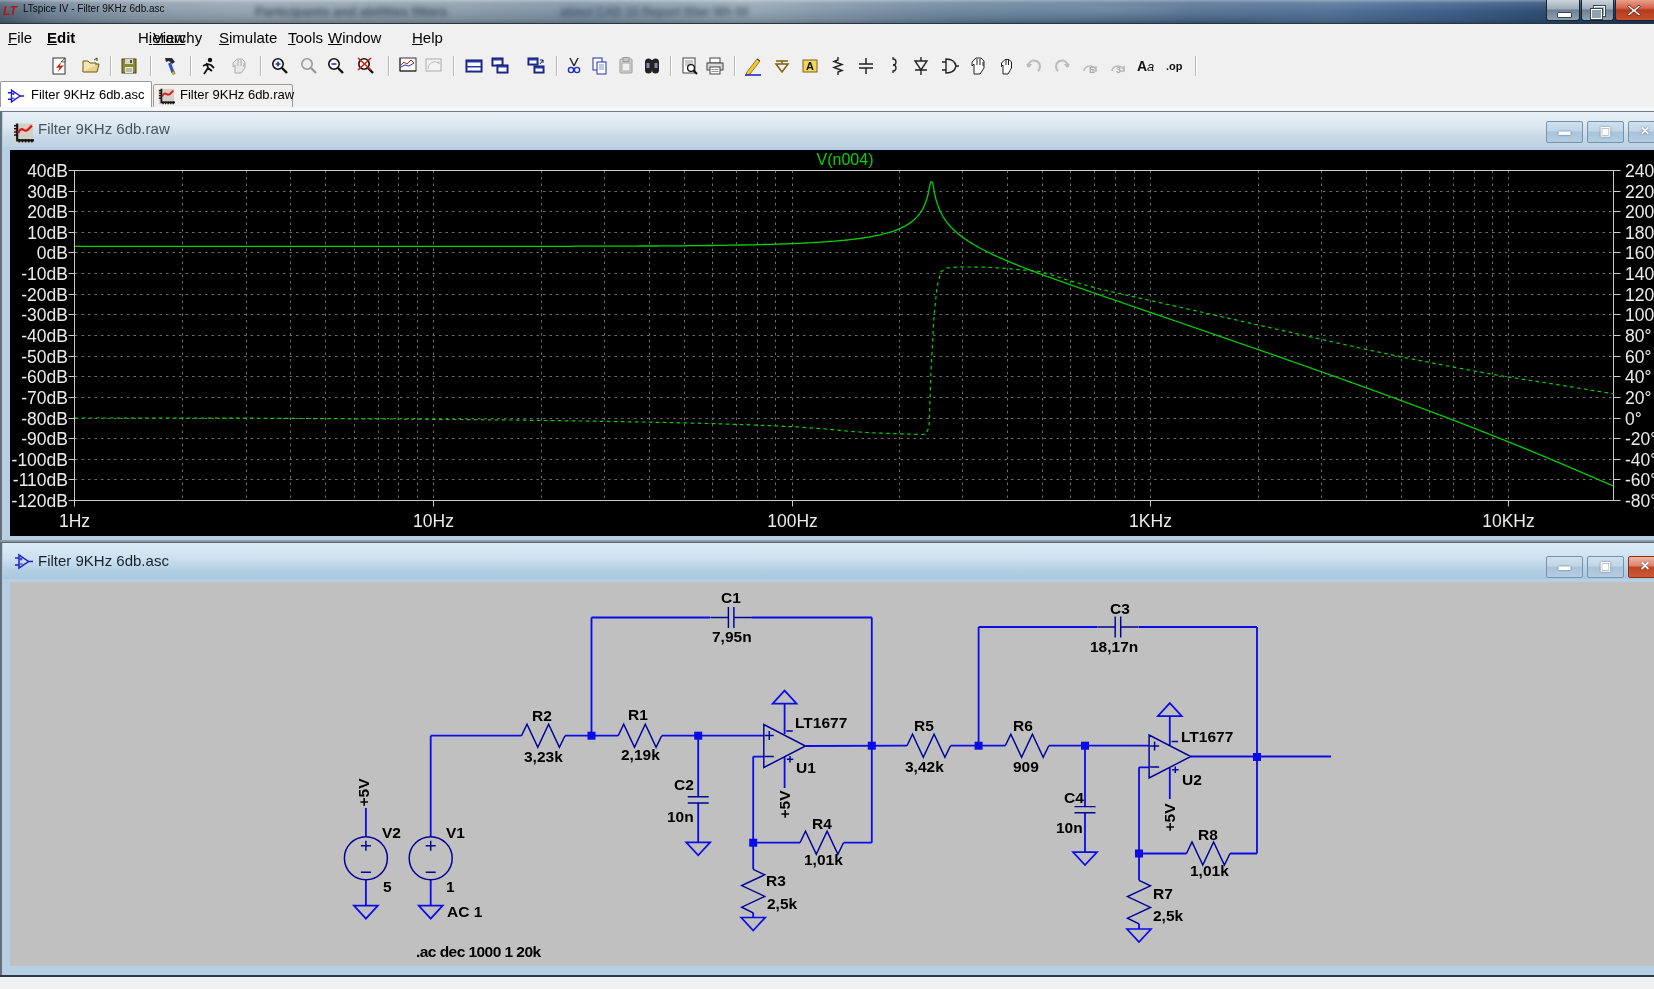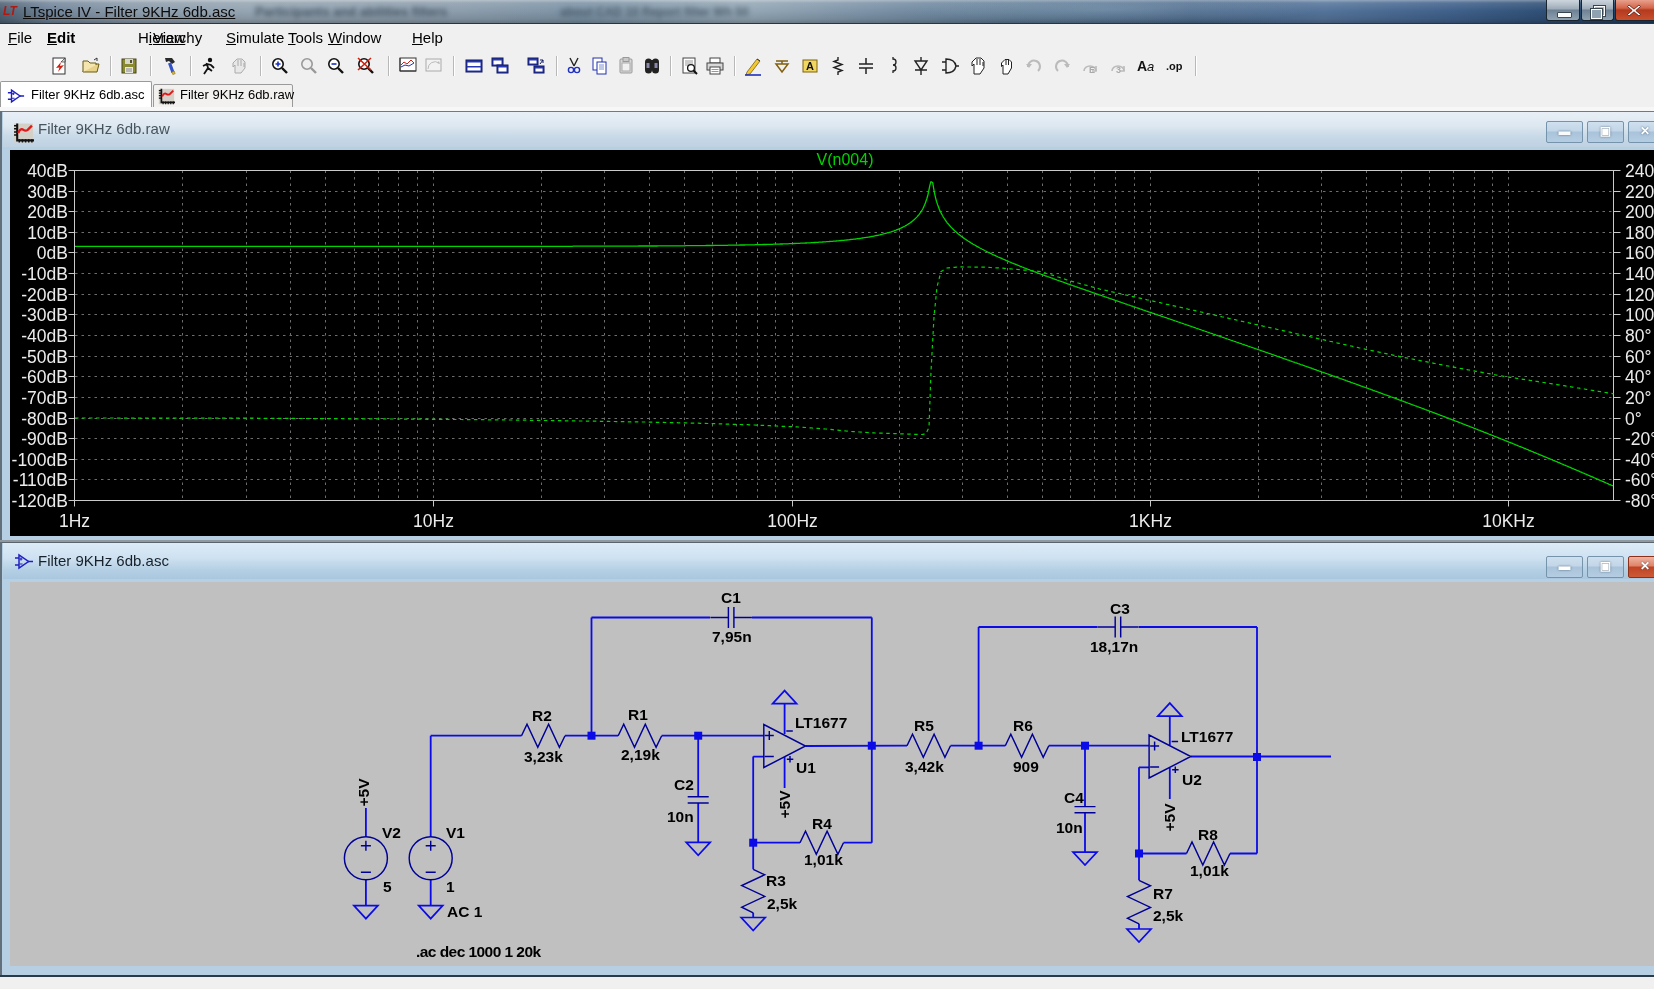--- a/index.html
+++ b/index.html
@@ -10,21 +10,21 @@
 #titlebar .gloss{position:absolute;left:0;top:0;width:100%;height:100%;
  background:linear-gradient(180deg,rgba(255,255,255,.38) 0,rgba(255,255,255,.12) 3px,rgba(255,255,255,0) 11px,rgba(0,0,0,.10) 19px,rgba(0,0,0,.28) 24px);}
 #titlebar .ghost{position:absolute;left:255px;top:4px;width:210px;height:16px;color:rgba(44,58,72,.75);
  font-size:13px;filter:blur(2.5px);font-weight:bold;}
 #titlebar .ghostb{position:absolute;left:560px;top:5px;width:260px;height:16px;color:rgba(50,64,78,.7);
  font-size:12px;filter:blur(2.5px);font-weight:bold;}
 #titlebar .ghost2{position:absolute;left:900px;top:0px;width:420px;height:24px;
  background:radial-gradient(ellipse at 50% 40%,rgba(190,210,225,.25),rgba(190,210,225,0) 70%);}
 .logo{position:absolute;left:3px;top:3px;width:16px;height:17px;color:#b01810;font-weight:bold;
  font-style:italic;font-size:12px;line-height:17px;}
-#wtitle{position:absolute;left:23px;top:3px;font-size:15px;color:#0c0c0c;text-decoration:underline;}
+#wtitle{position:absolute;left:23px;top:3px;font-size:10px;color:#0c0c0c;}
 .cb{position:absolute;top:0;height:21px;border:1px solid #1a242e;border-top:none;box-sizing:border-box;
  border-radius:0 0 3px 3px;}
 .cbgray{background:linear-gradient(180deg,#cdd6de 0%,#9dabb8 45%,#6e8193 50%,#8da1b0 100%);}
 .cbred{background:linear-gradient(180deg,#e8a08c 0%,#d4654a 40%,#b33a1e 50%,#c8502e 100%);}
 #menubar{position:absolute;left:0;top:24px;width:1654px;height:27px;background:#f0f0f0;}
 #menubar span{position:absolute;top:0;font-size:15px;line-height:27px;color:#000;}
 #menubar u{text-decoration:underline;}
 #toolbar{position:absolute;left:0;top:51px;width:1654px;height:30px;background:#f0f0f0;
  border-bottom:1px solid #dcdcdc;}
 .tsep{position:absolute;top:5px;width:1px;height:20px;background:#b8b8b8;border-right:1px solid #fff;}
@@ -77,21 +77,21 @@
       <svg style="position:absolute;left:11px;top:4px;" width="14" height="13" viewBox="0 0 14 13">
         <path d="M2 1 L7 5.2 L12 1 L13.5 2.6 L8.8 6.5 L13.5 10.4 L12 12 L7 7.8 L2 12 L0.5 10.4 L5.2 6.5 L0.5 2.6 Z" fill="#fff" stroke="#5a1408" stroke-width="0.8"></path>
       </svg>
     </div>
 </div>
 <div id="menubar">
  <span style="left:8px;"><u>F</u>ile</span>
  <span style="left:47px;font-weight:bold;"><u>E</u>dit</span>
  <span style="left:90px;margin-left:48px;">H<u>i</u>erarchy</span>
  <span style="left:153px;text-decoration:underline;"><u>V</u>iew</span>
- <span style="left:226px;"><u>S</u>imulate</span>
+ <span style="left:219px;"><u>S</u>imulate</span>
  <span style="left:288px;"><u>T</u>ools</span>
  <span style="left:328px;"><u>W</u>indow</span>
  <span style="left:412px;"><u>H</u>elp</span>
 </div>
 <div id="toolbar">
 <svg class="ticon" style="left:50px;" viewBox="0 0 20 20">
       <rect x="3" y="2" width="12" height="16" fill="#fff" stroke="#333"></rect>
       <path d="M15 2 l0 4 -4 0 z" fill="#ddd" stroke="#333" stroke-width=".7"></path>
       <path d="M6 12 L11 6 10 10 14 9 8 16 9.5 11.5 Z" fill="#d02010"></path>
     </svg>

